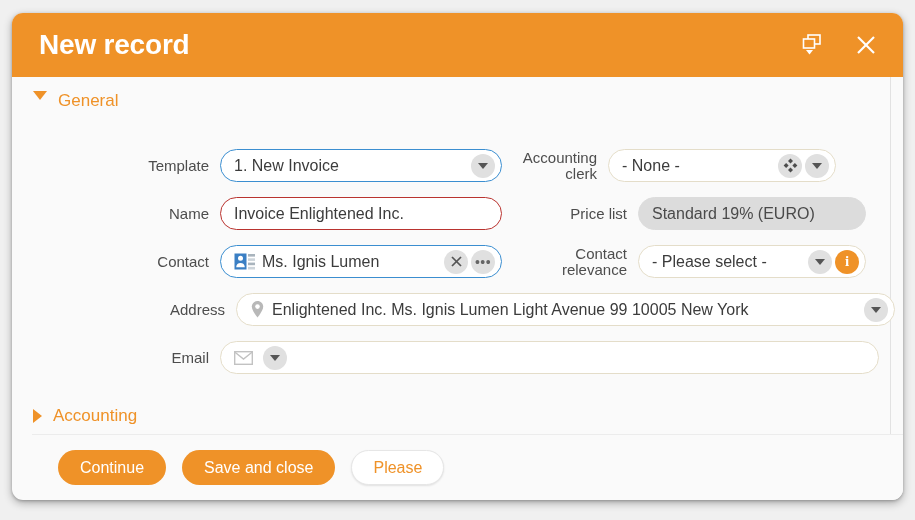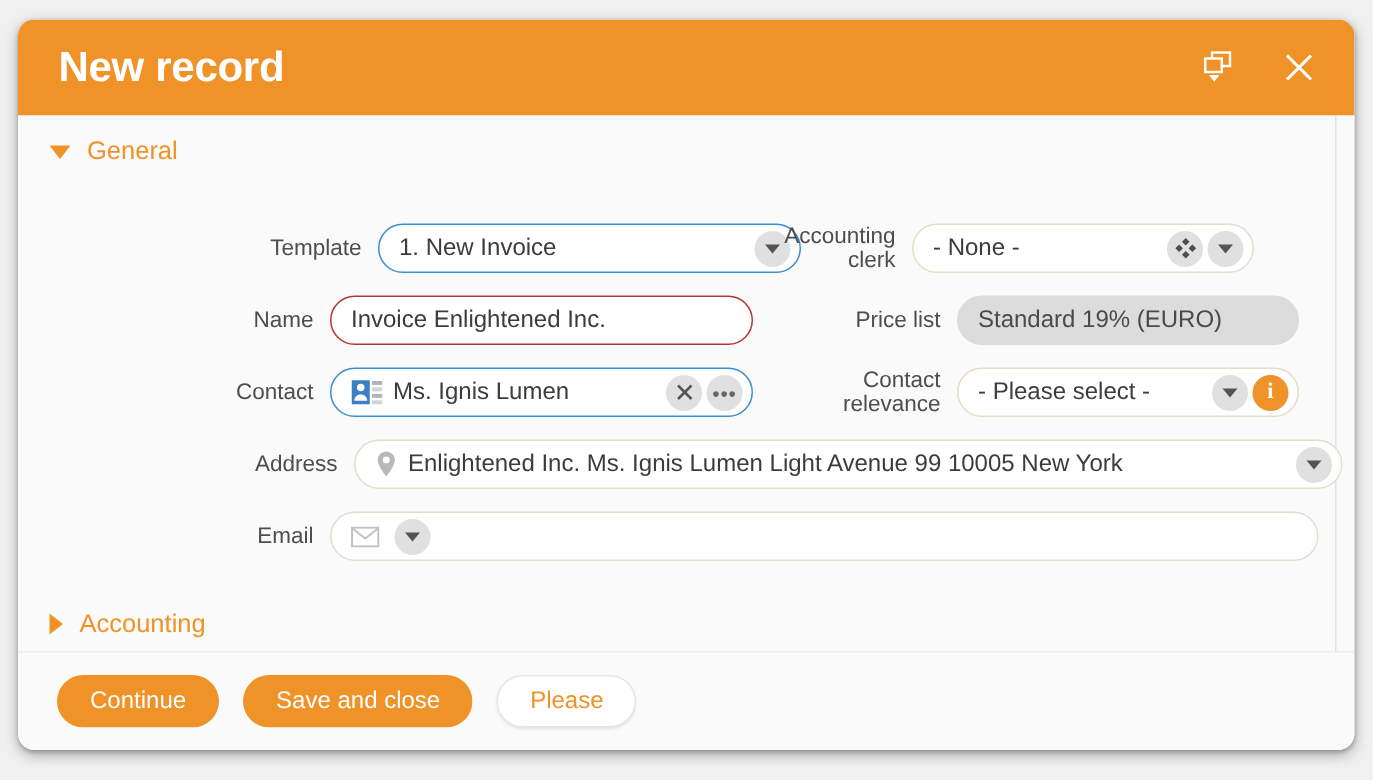--- a/index.html
+++ b/index.html
@@ -62,21 +62,20 @@
   }
   .scroll-divider {
     position: absolute;
     right: 12px; top: 0; bottom: 0;
     width: 1px;
     background: #e2e2e2;
   }
 
   .section-head {
     display: flex;
-    align-items: center;
     gap: 11px;
     padding: 14px 0 6px 21px;
   }
   .tri {
     width: 0; height: 0;
     border-left: 7px solid transparent;
     border-right: 7px solid transparent;
     border-top: 9px solid #ef9228;
   }
   .tri.right {
@@ -174,20 +173,21 @@
   .footer {
     flex: 0 0 auto;
     height: 66px;
     background: #fafafa;
     border-top: 1px solid #ececec;
     display: flex;
     align-items: center;
     gap: 16px;
     padding-left: 26px;
     box-sizing: border-box;
+    margin-left: 20px;
   }
   .btn {
     height: 35px;
     border-radius: 18px;
     border: 1px solid transparent;
     font-size: 16px;
     padding: 0 21px;
     display: flex; align-items: center; justify-content: center;
     cursor: pointer;
     white-space: nowrap;
@@ -239,21 +239,21 @@
   <div class="dlg-body">
     <div class="scroll-divider"></div>
 
     <div class="section-head">
       <div class="tri"></div>
       <div class="section-title">General</div>
     </div>
 
     <div class="form">
 
-      <div class="row" style="left:0; top:32px;margin-left:32px;">
+      <div class="row" style="left:0; top:32px;">
         <div class="lbl" style="width:197px;">Template</div>
         <div class="field blue" style="width:282px;">
           <span class="val">1. New Invoice</span>
           <span class="circ">
               <span class="caret"></span>
             </span>
         </div>
       </div>
 
       <div class="row" style="left:0; top:80px;">

